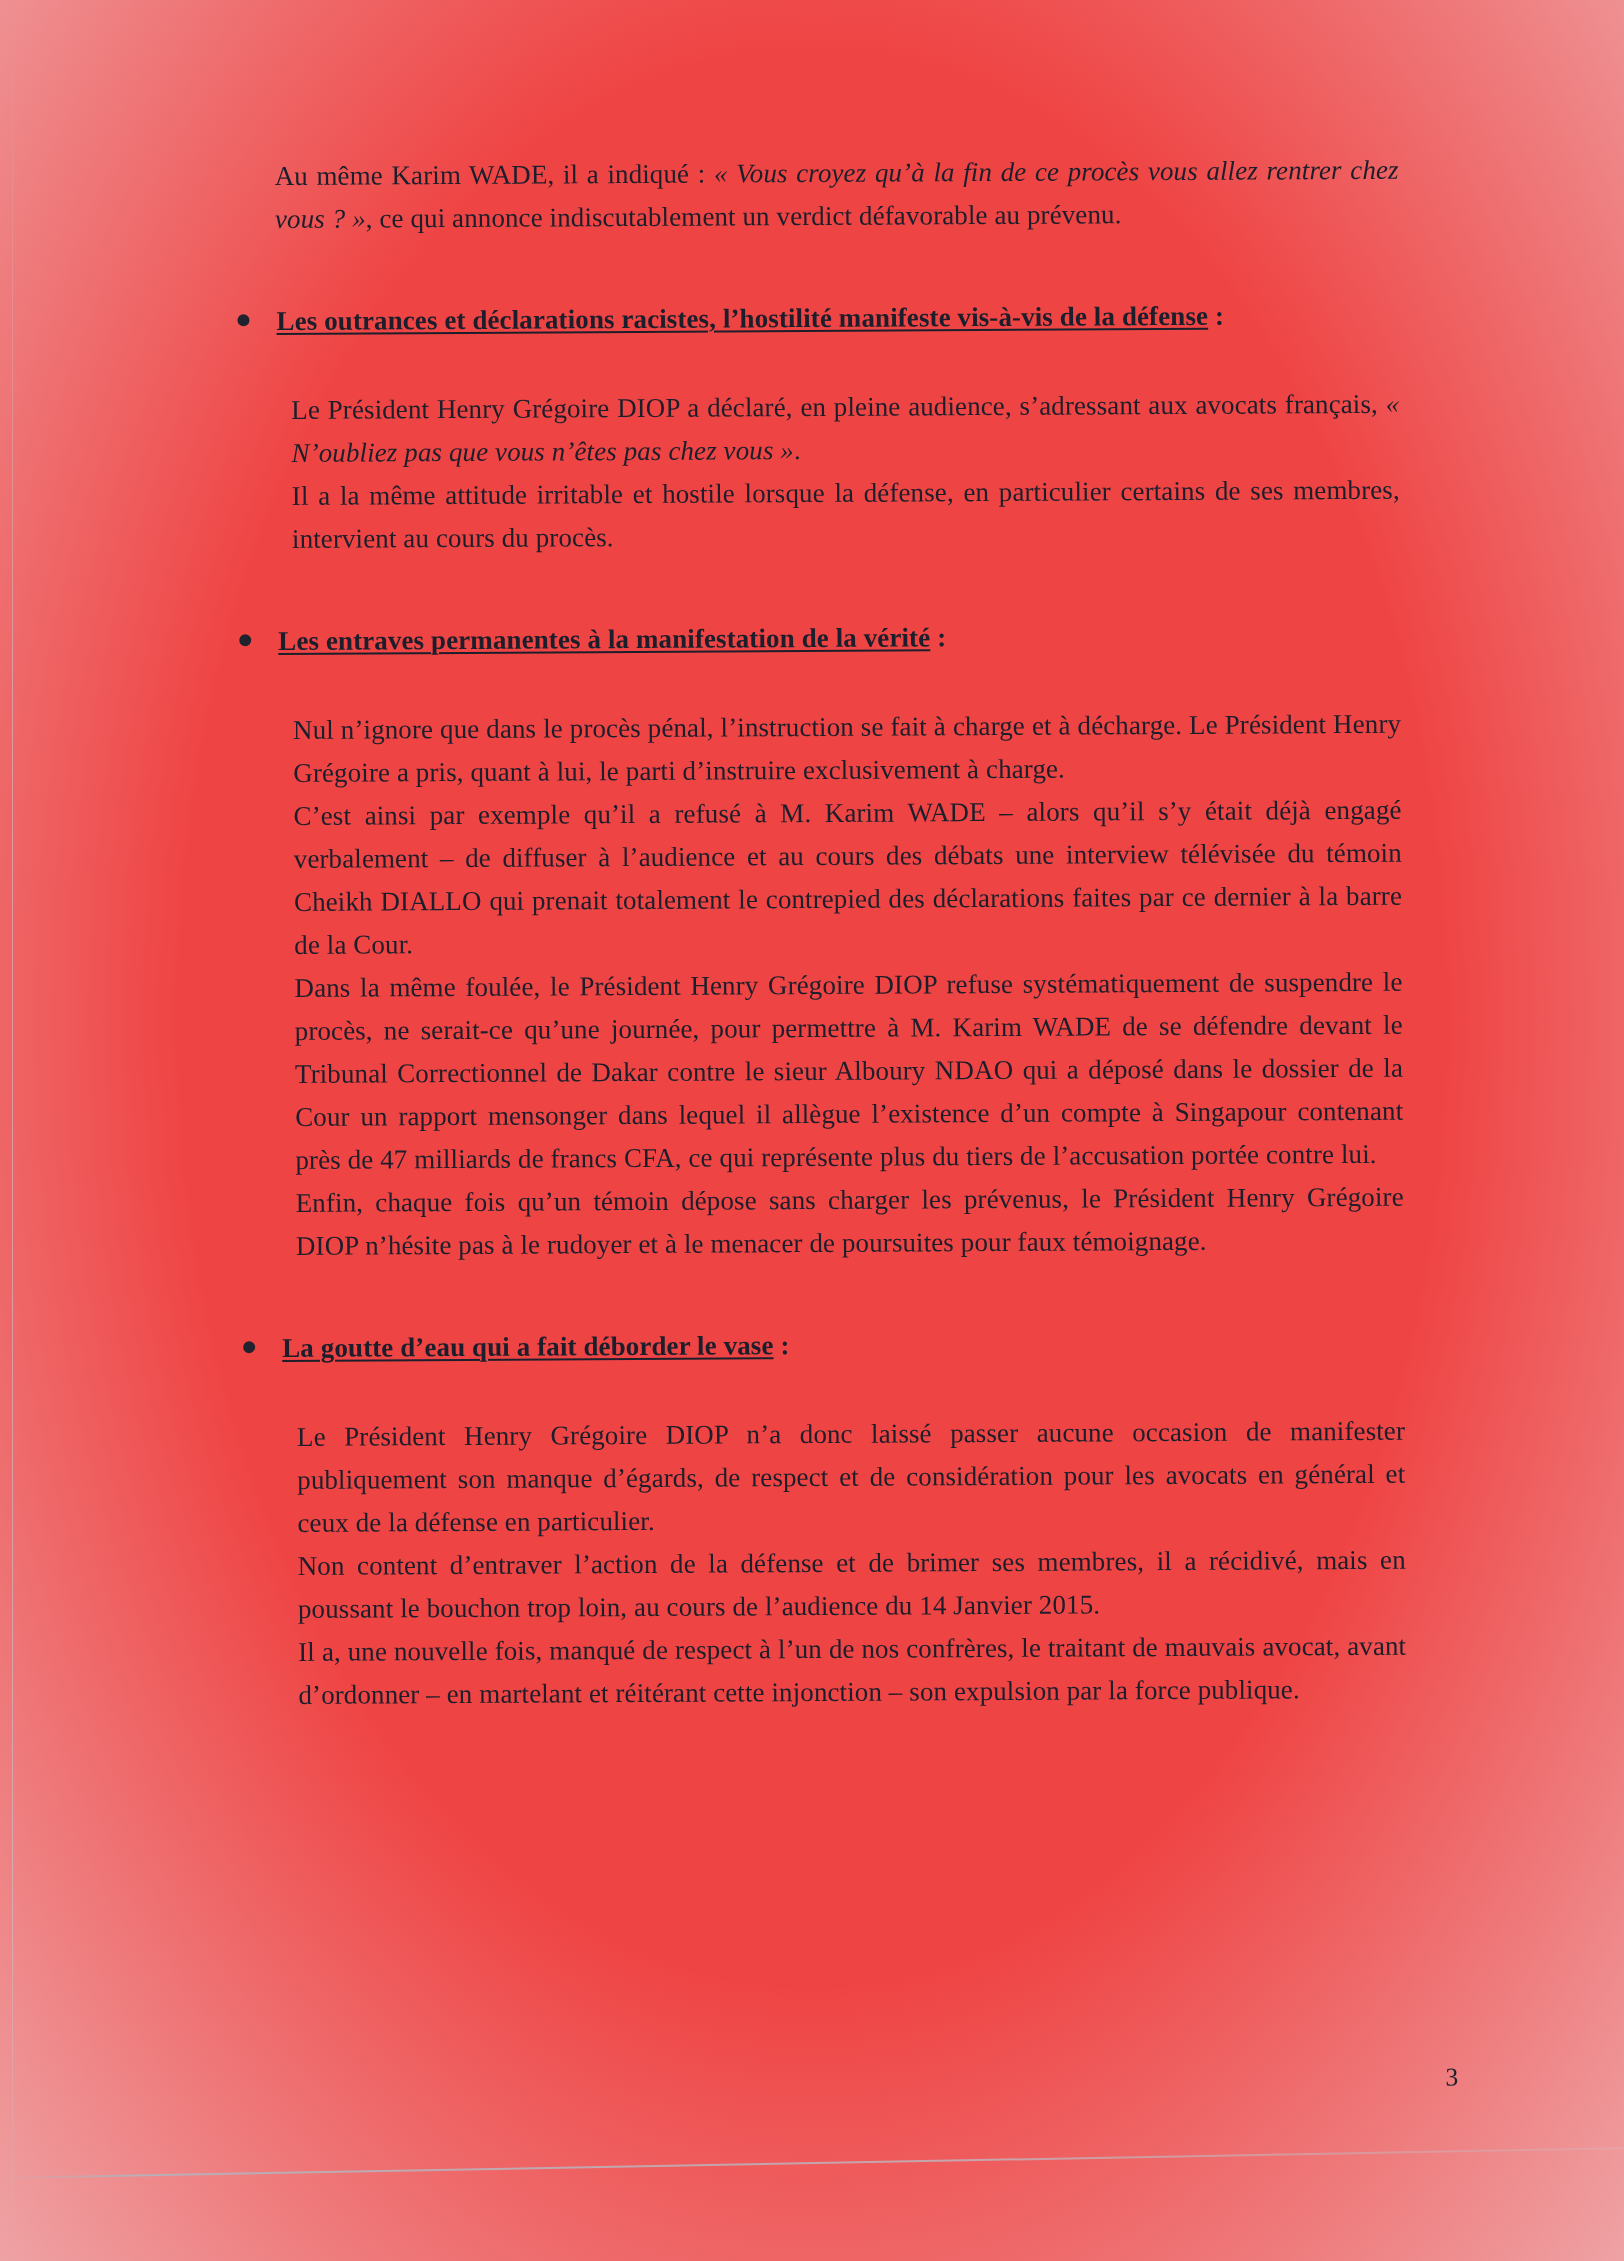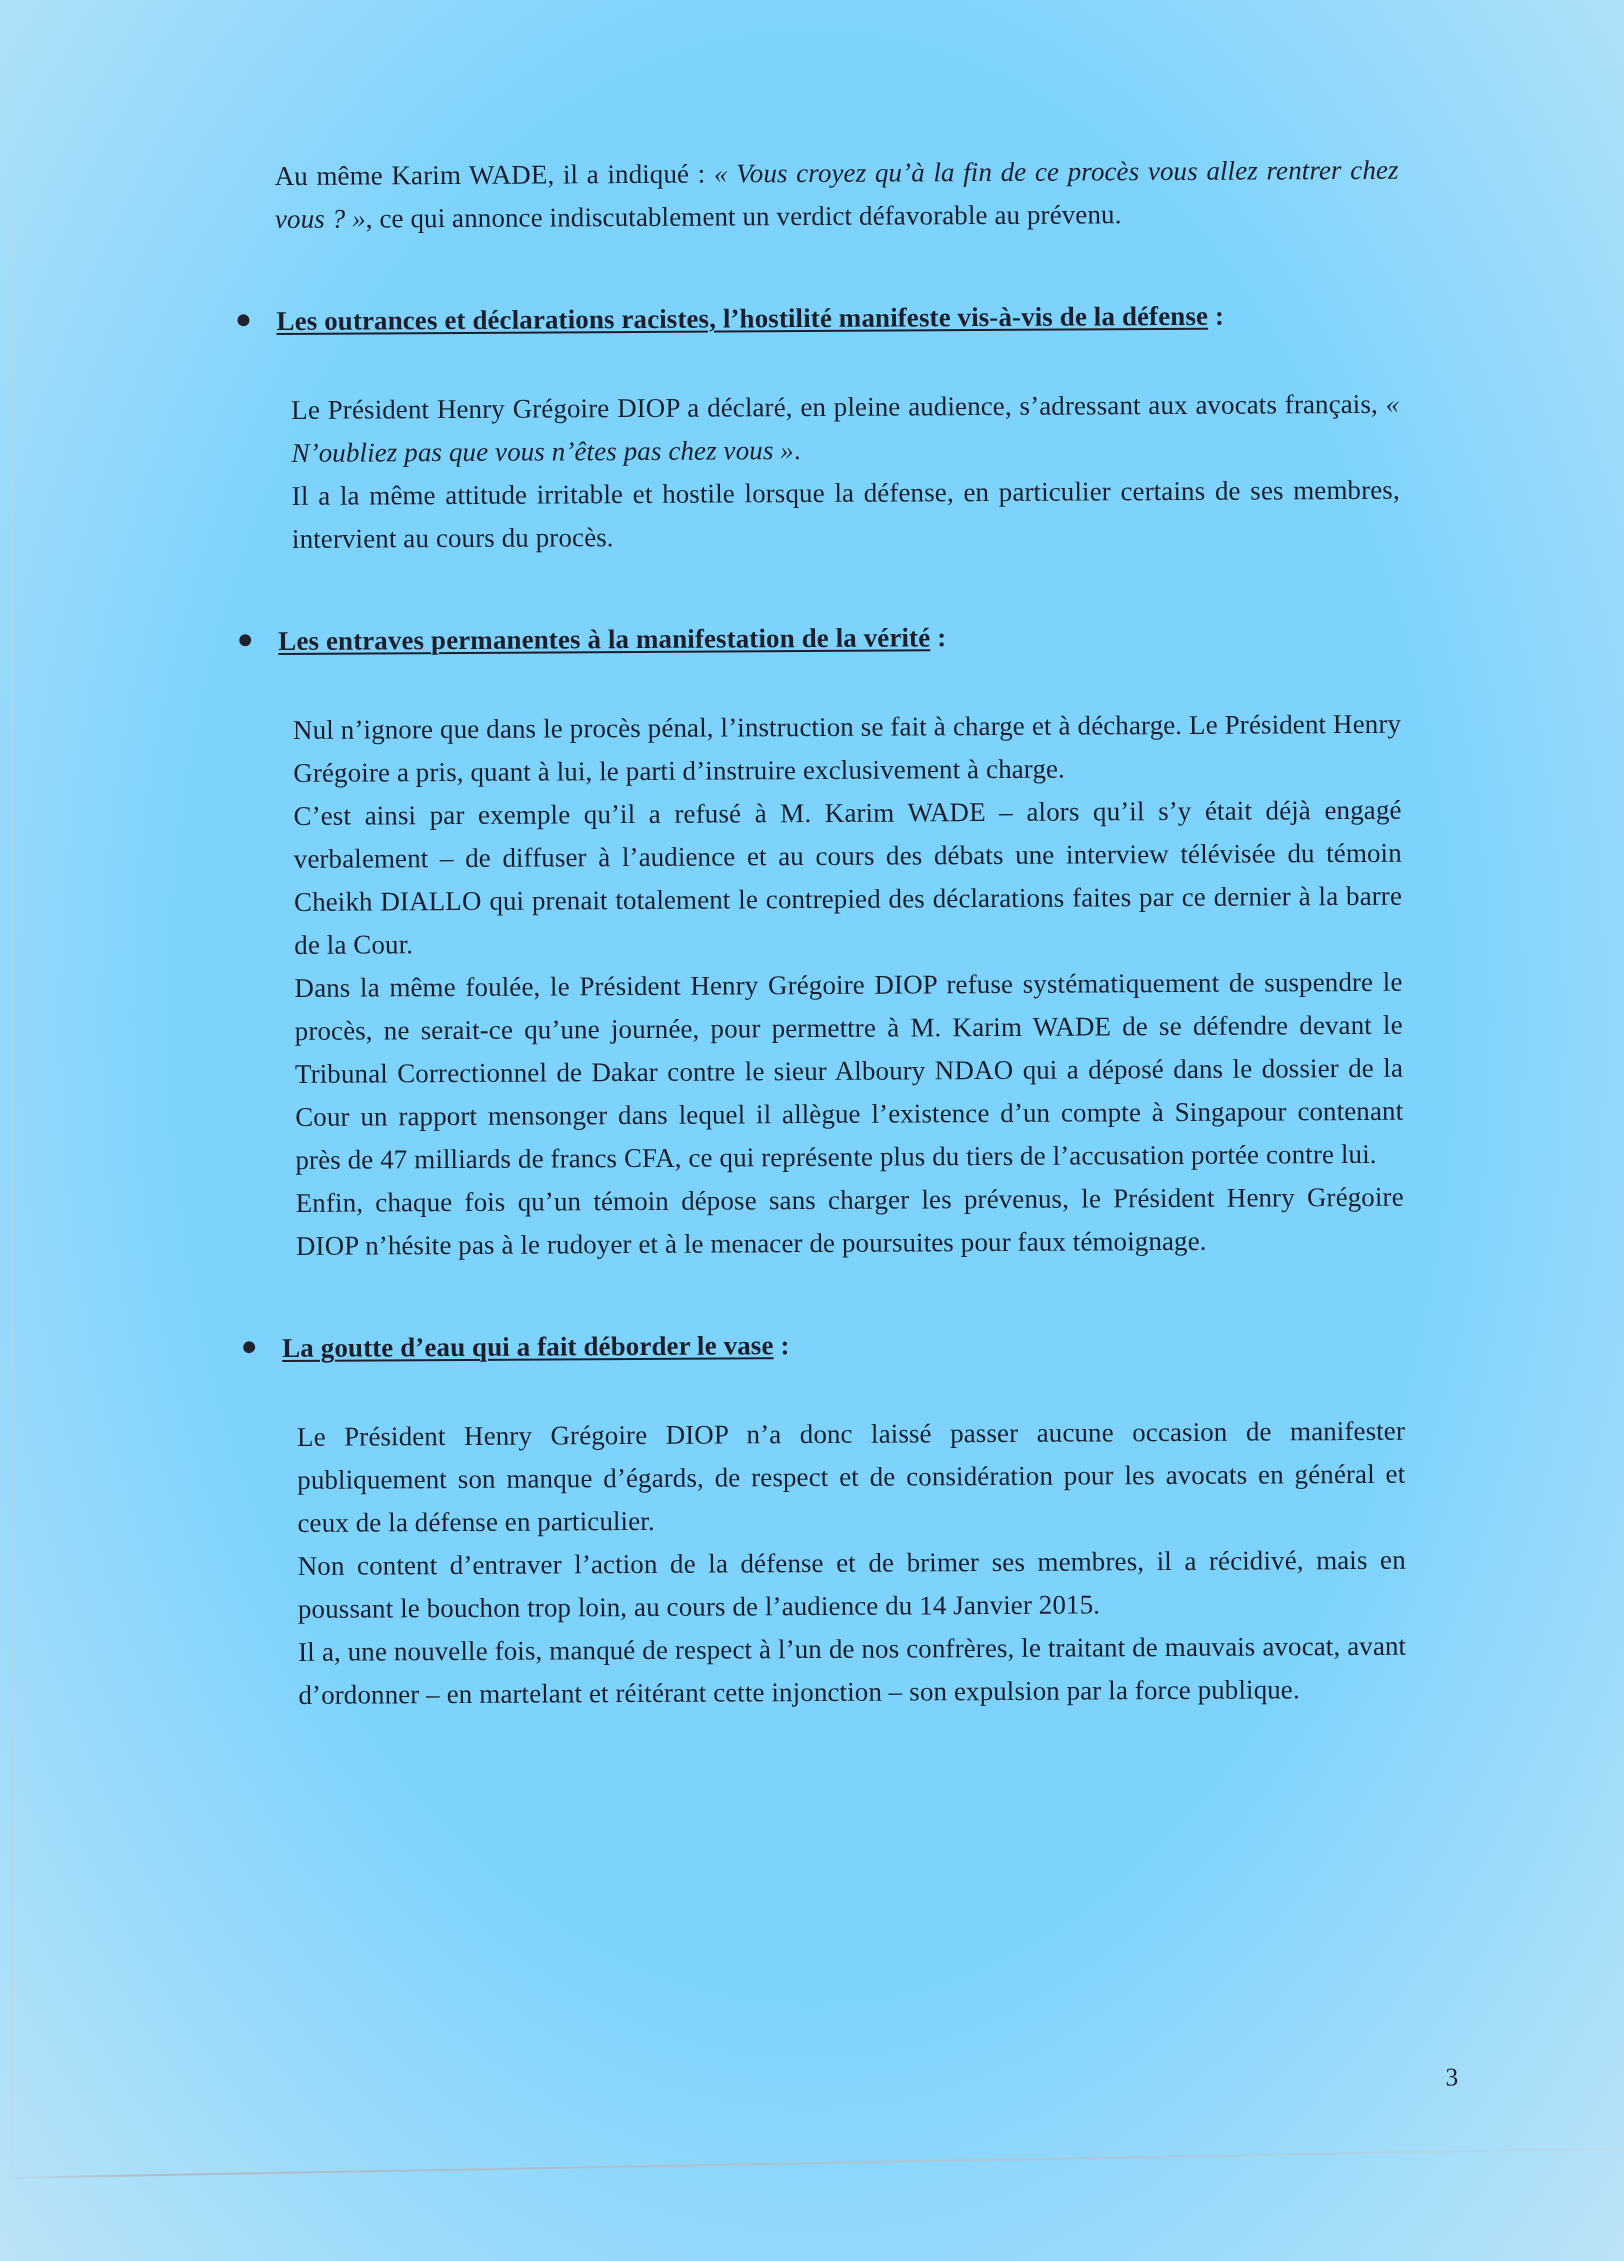--- a/index.html
+++ b/index.html
@@ -4,21 +4,21 @@
 <style>
   html, body {
     margin: 0;
     padding: 0;
     background: #ffffff;
   }
   .page {
     position: relative;
     width: 1624px;
     height: 2261px;
-    background: #7dd3fc;
+    background: #ef4444;
     overflow: hidden;
     font-family: "Liberation Serif", "DejaVu Serif", serif;
     color: #1c1f2b;
   }
   
   .paper-tint {
     position: absolute;
     inset: 0;
     background:
       radial-gradient(ellipse at 50% 45%, rgba(255,255,255,0) 55%, rgba(238,240,244,0.55) 100%);

